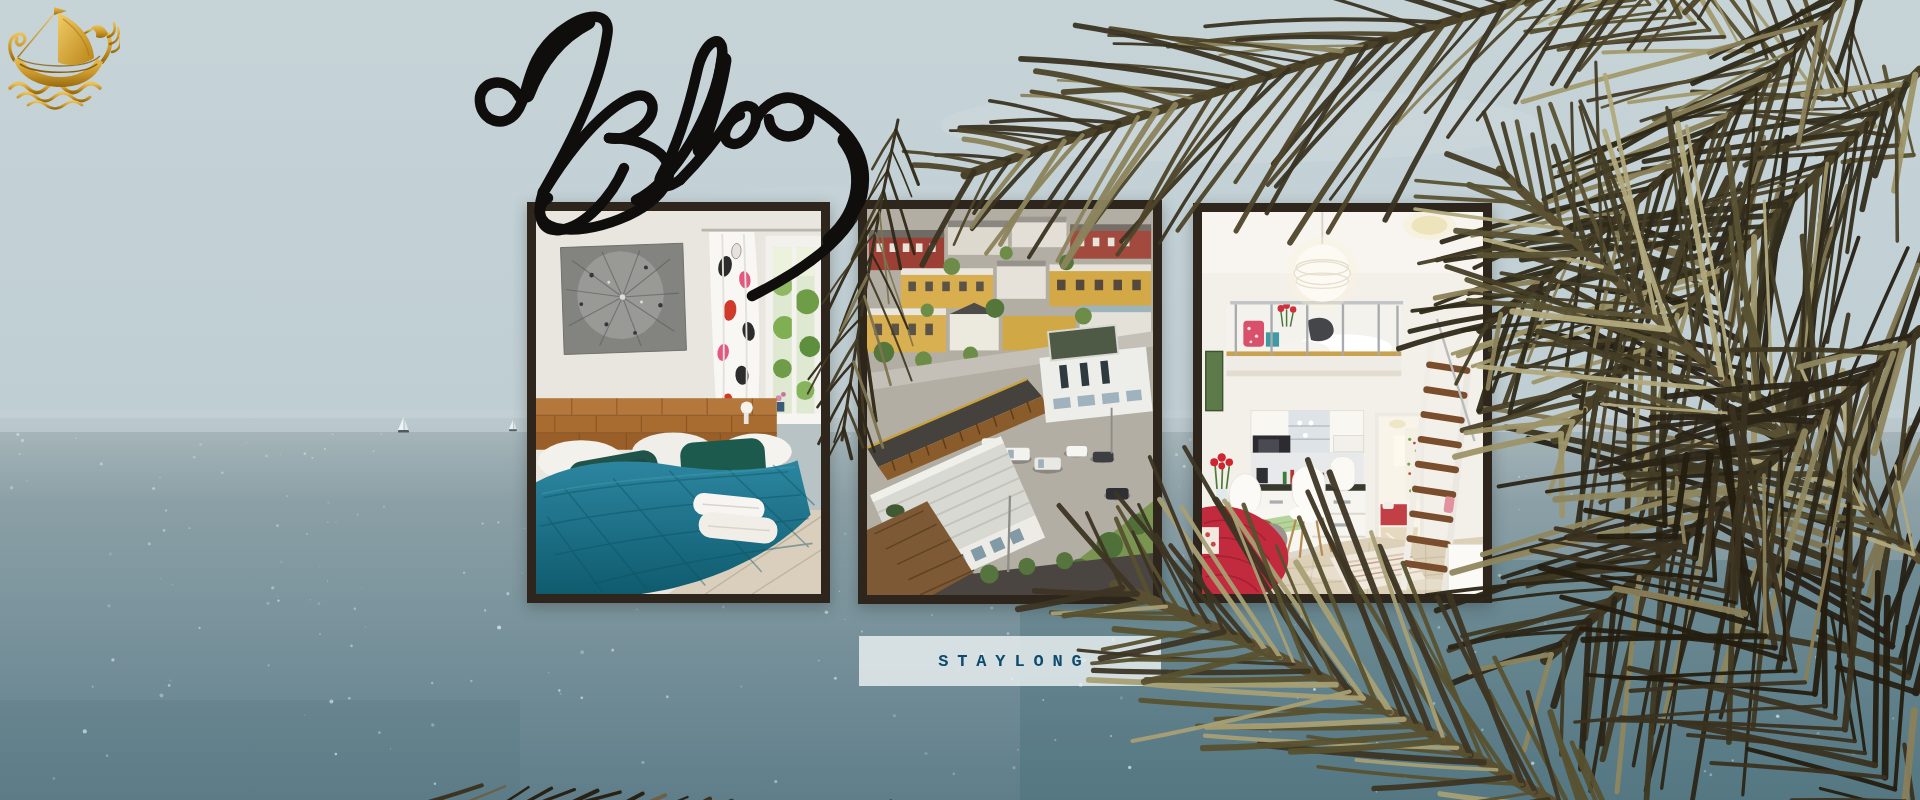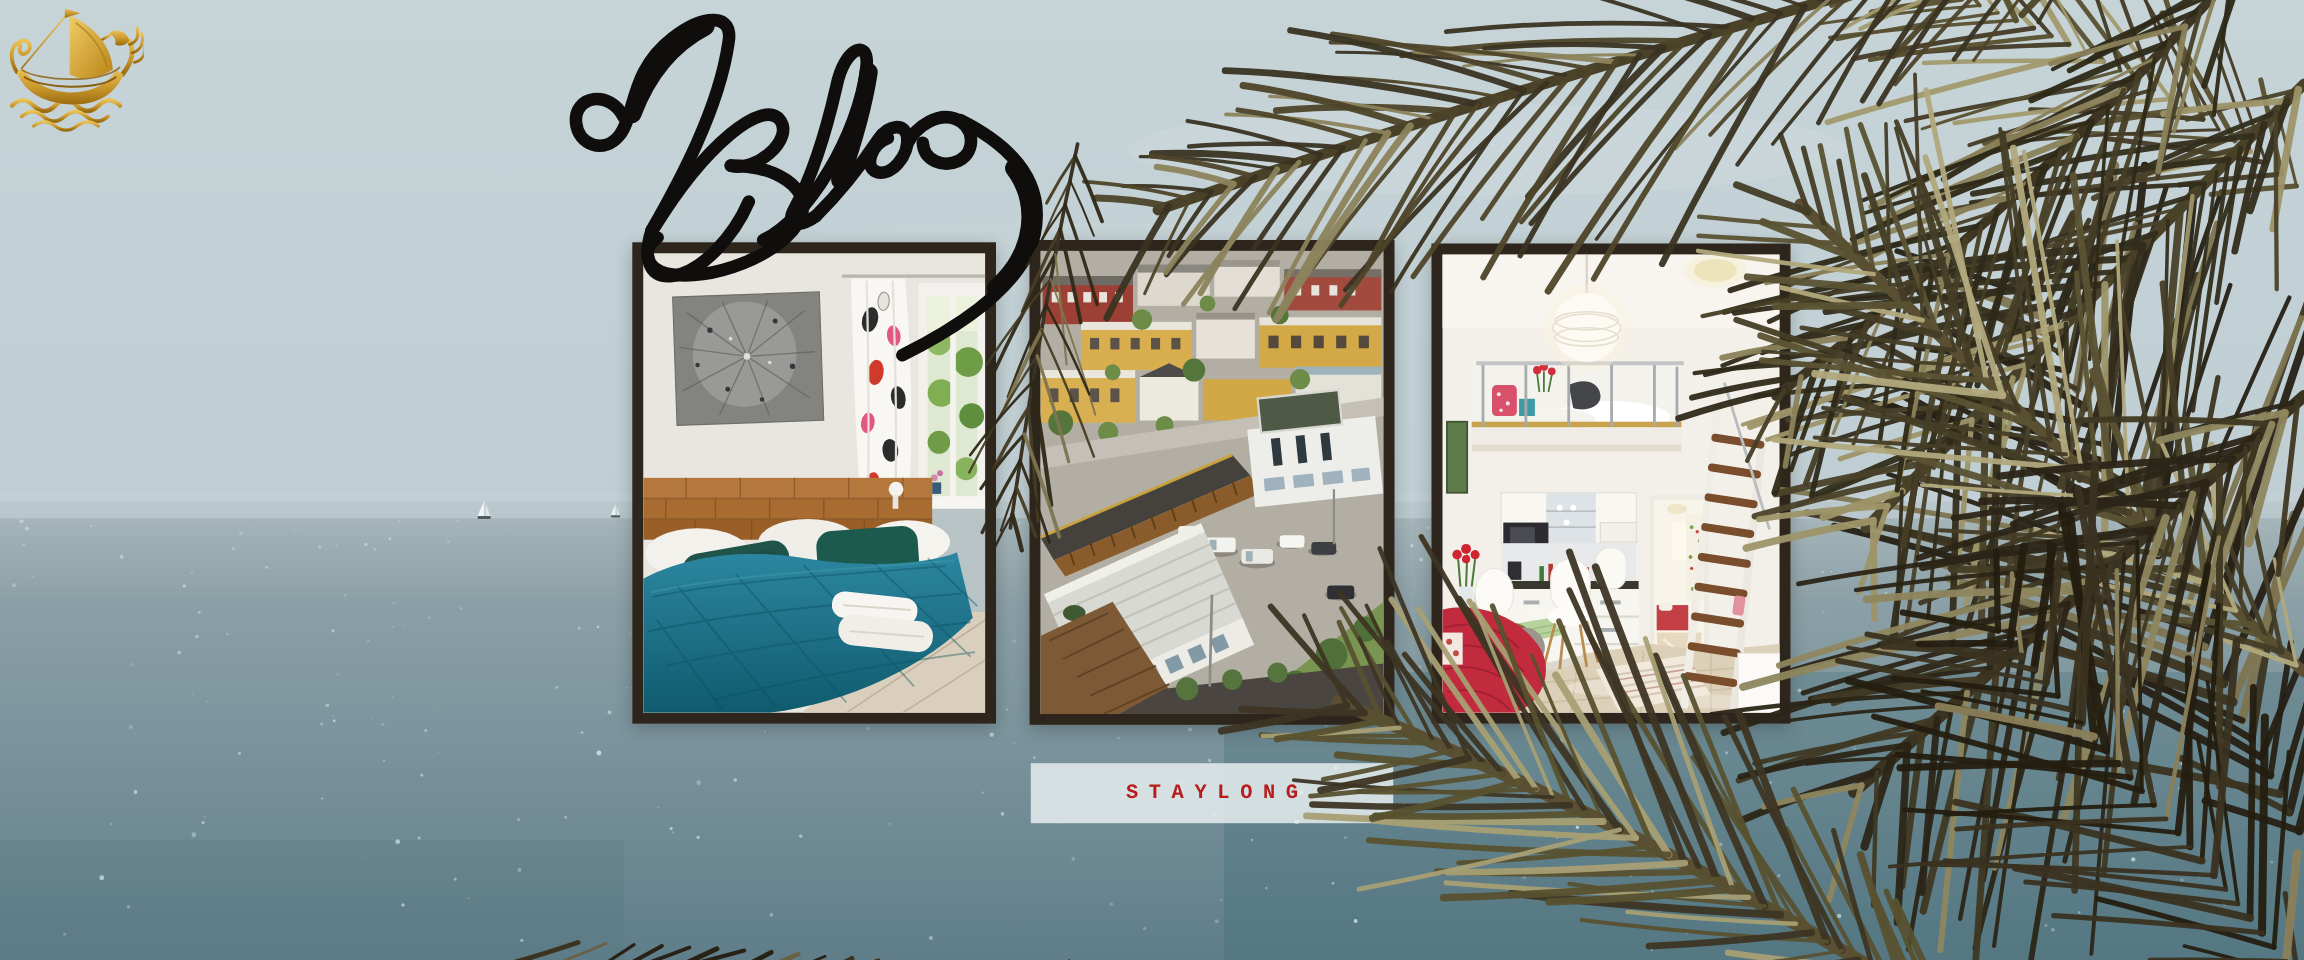--- a/index.html
+++ b/index.html
@@ -9,21 +9,21 @@
   .bg{z-index:0;}
   .card{position:absolute;margin:0;border:9px solid #2e261c;box-sizing:border-box;z-index:2;
         background:#777;box-shadow:0 4px 14px rgba(30,30,30,.30);cursor:pointer;}
   .card svg{display:block;width:100%;height:100%;}
   .card1{left:527px;top:202px;width:303px;height:401px;}
   .card2{left:858px;top:200px;width:304px;height:404px;}
   .card3{left:1193px;top:203px;width:299px;height:400px;}
   .cta{position:absolute;left:859px;top:636px;width:302px;height:50px;z-index:3;
        background:rgba(235,241,243,.82);display:flex;align-items:center;justify-content:center;
        font:700 17px "Liberation Mono","DejaVu Sans Mono",monospace;
-       letter-spacing:.52em;text-indent:.52em;color:#b91c1c;cursor:pointer;}
+       letter-spacing:.52em;text-indent:.52em;color:#0c4a6e;cursor:pointer;}
   .overlay{z-index:4;pointer-events:none;}
   .logoBox{position:absolute;left:93px;top:616px;width:120px;height:112px;z-index:1;cursor:pointer;}
 </style>
 </head>
 <body>
 
 <div class="stage">
 
   <svg class="bg" width="1920" height="800" viewBox="0 0 1920 800" aria-hidden="true">
     <defs>

